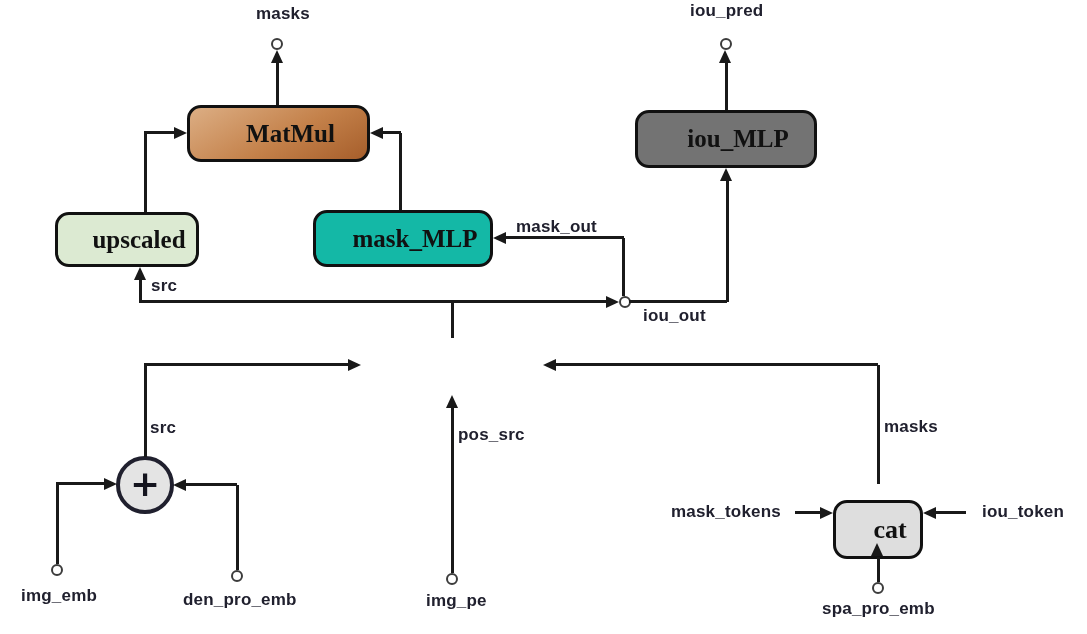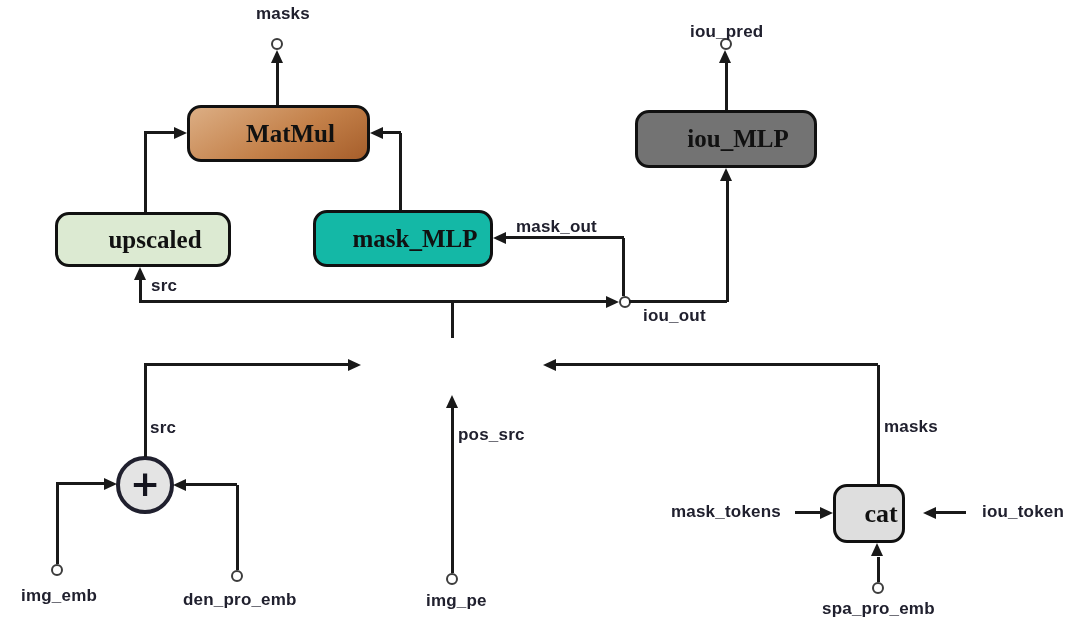--- a/index.html
+++ b/index.html
@@ -24,23 +24,23 @@
   .n-transformer{background:#f8c847;}
   .n-cat{background:#dedede;font-size:26px;}
 </style>
 </head>
 <body>
 
 <div id="canvas">
 
   <div class="node n-matmul" style="left:187px;top:105px;width:183px;height:57px;">MatMul</div>
   <div class="node n-iou" style="left:635px;top:110px;width:182px;height:58px;">iou_MLP</div>
-  <div class="node n-upscaled" style="left:55px;top:212px;width:176px;height:55px;">upscaled</div>
+  <div class="node n-upscaled" style="left:55px;top:212px;width:144px;height:55px;">upscaled</div>
   <div class="node n-maskmlp" style="left:313px;top:210px;width:180px;height:57px;">mask_MLP</div>
-  <div class="node n-cat" style="left:833px;top:484px;width:72px;height:59px;">cat</div>
+  <div class="node n-cat" style="left:833px;top:500px;width:90px;height:59px;">cat</div>
   <div class="sum" style="left:116px;top:456px;">+</div>
 
   <div class="v" style="left:276px;top:62px;height:43px;"></div>
   <div class="au" style="left:271px;top:50px;"></div>
   <div class="port" style="left:271px;top:38px;"></div>
 
   <div class="v" style="left:725px;top:62px;height:48px;"></div>
   <div class="au" style="left:719px;top:50px;"></div>
   <div class="port" style="left:720px;top:38px;"></div>
 
@@ -94,21 +94,21 @@
   <div class="ar" style="left:820px;top:507px;"></div>
 
   <div class="h" style="left:936px;top:511px;width:30px;"></div>
   <div class="al" style="left:923px;top:507px;"></div>
 
   <div class="v" style="left:877px;top:557px;height:25px;"></div>
   <div class="au" style="left:871px;top:543px;"></div>
   <div class="port" style="left:872px;top:582px;"></div>
 
   <div class="lbl" style="left:256px;top:4px;">masks</div>
-  <div class="lbl" style="left:690px;top:22px;">iou_pred</div>
+  <div class="lbl" style="left:690px;top:1px;">iou_pred</div>
   <div class="lbl" style="left:151px;top:276px;">src</div>
   <div class="lbl" style="left:516px;top:217px;">mask_out</div>
   <div class="lbl" style="left:643px;top:306px;">iou_out</div>
   <div class="lbl" style="left:150px;top:418px;">src</div>
   <div class="lbl" style="left:458px;top:425px;">pos_src</div>
   <div class="lbl" style="left:884px;top:417px;">masks</div>
   <div class="lbl" style="left:21px;top:586px;">img_emb</div>
   <div class="lbl" style="left:183px;top:590px;">den_pro_emb</div>
   <div class="lbl" style="left:426px;top:591px;">img_pe</div>
   <div class="lbl" style="left:671px;top:502px;">mask_tokens</div>

